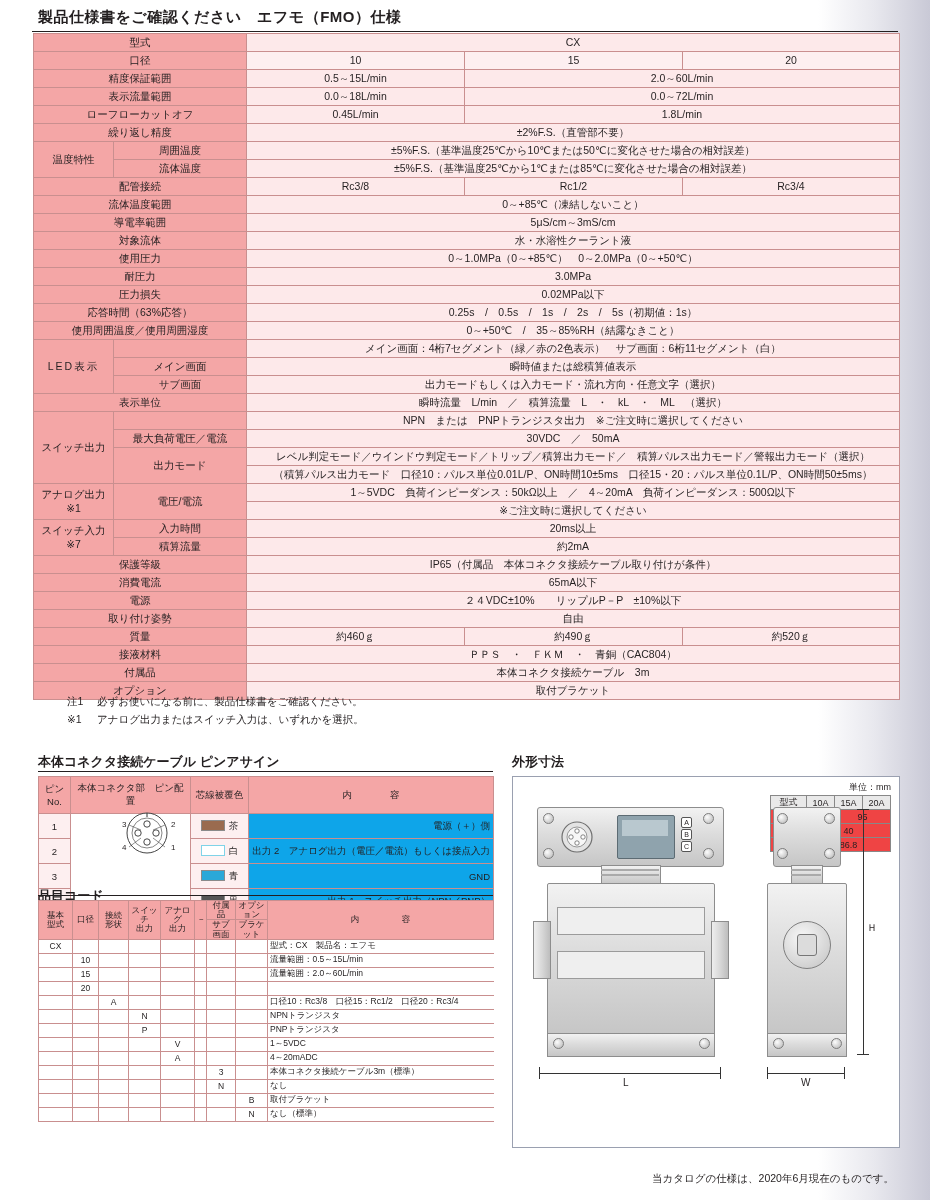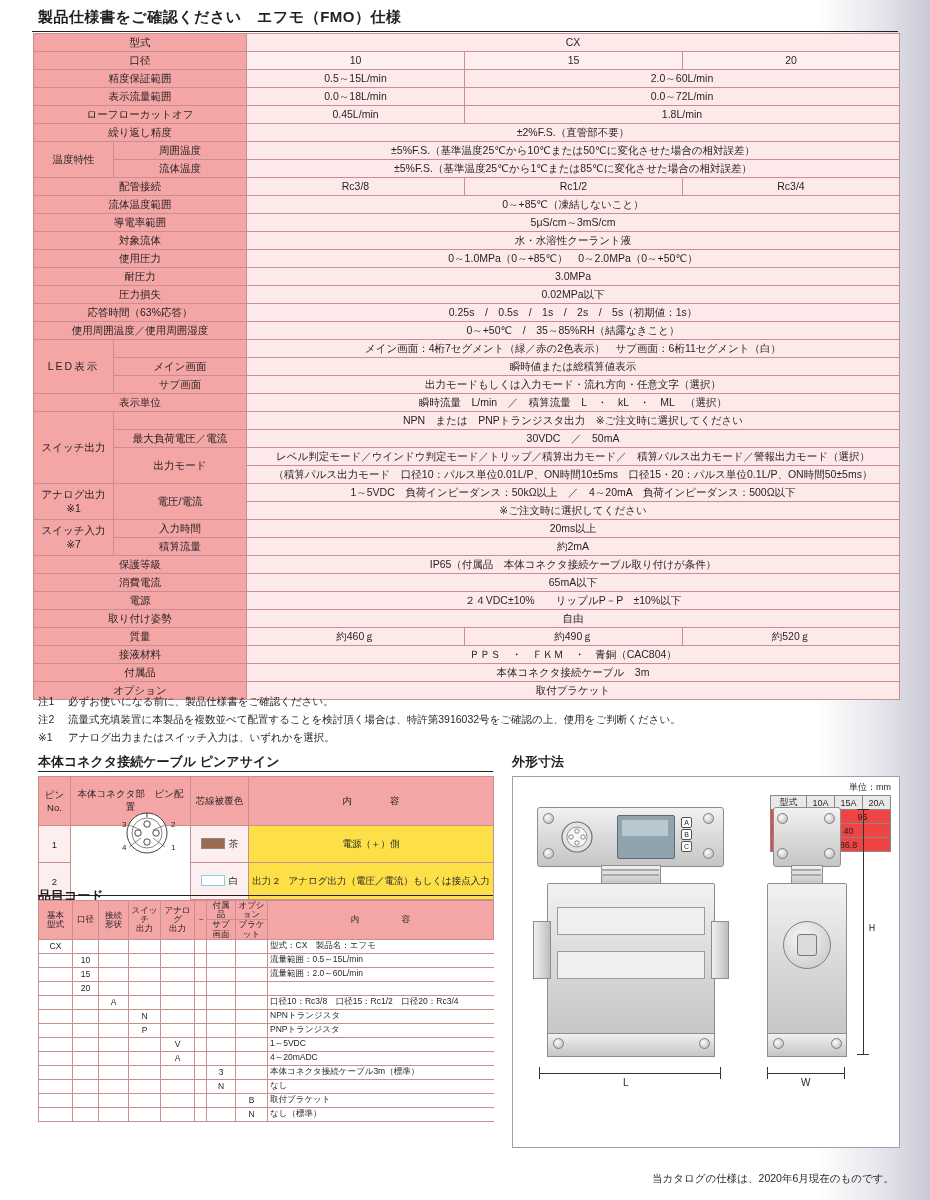--- a/index.html
+++ b/index.html
@@ -34,34 +34,34 @@
   }
   td.hdr{background:#f4a6a6;font-weight:normal;}
   td.hdr2{background:#f4a6a6;}
   td.val{background:#fde9ea;}
   td.val2{background:#fdeff0;}
   .small{font-size:9.5px;}
 
   
   .notes{position:absolute;left:38px;top:692px;font-size:10.5px;line-height:1.72;}
   .notes div{white-space:nowrap;}
-  .notes .lbl{display:inline-block;width:30px;}
+  .notes .lbl{display:inline-block;width:30px;margin-left:29px;}
 
   
   .sec-h{position:absolute;font-size:13px;font-weight:bold;}
   .sec-rule{position:absolute;height:1px;background:#231f20;}
 
   
   table.pin{
     position:absolute;left:38px;top:776px;width:455px;border-collapse:collapse;table-layout:fixed;
   }
-  table.pin td{border:1px solid #c98f8f;font-size:9.5px;padding:11px 3px;height:14px;vertical-align:middle;}
+  table.pin td{border:1px solid #c98f8f;font-size:9.5px;padding:5px 3px;height:14px;vertical-align:middle;}
   table.pin td.h{background:#f4a6a6;text-align:center;}
   table.pin td.c{background:#fdeff0;text-align:center;}
-  table.pin td.l{background:#fde047;text-align:center;}
+  table.pin td.l{background:#0ea5e9;text-align:right;}
   .swatch{display:inline-block;width:22px;height:9px;border:1px solid #8a8a8a;vertical-align:middle;margin-right:4px;}
 
   
   .conn-wrap{position:absolute;left:95px;top:805px;width:115px;height:60px;}
 
   
   table.item{
     position:absolute;left:38px;top:900px;width:455px;border-collapse:collapse;table-layout:fixed;
   }
   table.item td{border:1px solid #c98f8f;font-size:8.5px;padding:0 2px;height:13px;vertical-align:middle;}
@@ -278,21 +278,20 @@
         </tr>
       <tr>
           <td class="hdr" colspan="2">オプション</td>
           <td class="val" colspan="3">取付ブラケット</td>
         </tr>
     </tbody>
   </table>
 
   <div class="notes">
     <div><span class="lbl">注1</span><span>必ずお使いになる前に、製品仕様書をご確認ください。</span></div>
-    <div><span class="lbl">注2</span><span>流量式充填装置に本製品を複数並べて配置することを検討頂く場合は、特許第3916032号をご確認の上、使用をご判断ください。</span></div>
     <div><span class="lbl">※1</span><span>アナログ出力またはスイッチ入力は、いずれかを選択。</span></div>
   </div>
 
   <div class="sec-h" style="left:38px;top:753px;">本体コネクタ接続ケーブル ピンアサイン</div>
   <div class="sec-rule" style="left:38px;top:771px;width:455px;"></div>
 
   <table class="pin">
     <colgroup>
         <col style="width:32px">
         <col style="width:120px">

